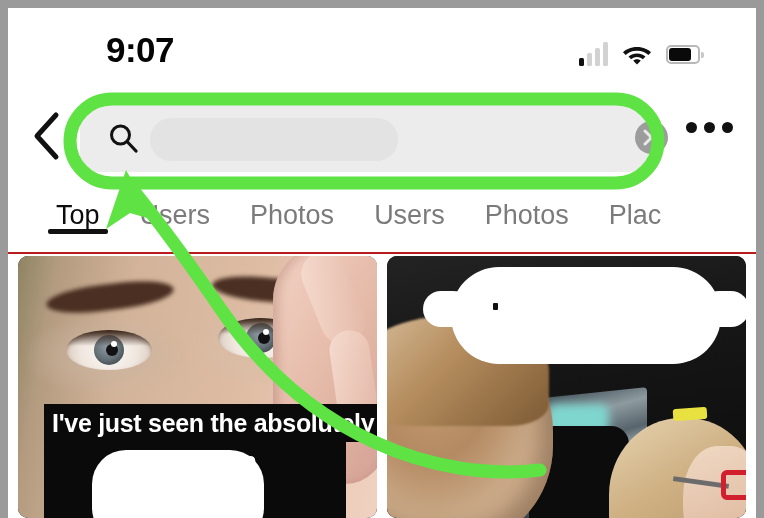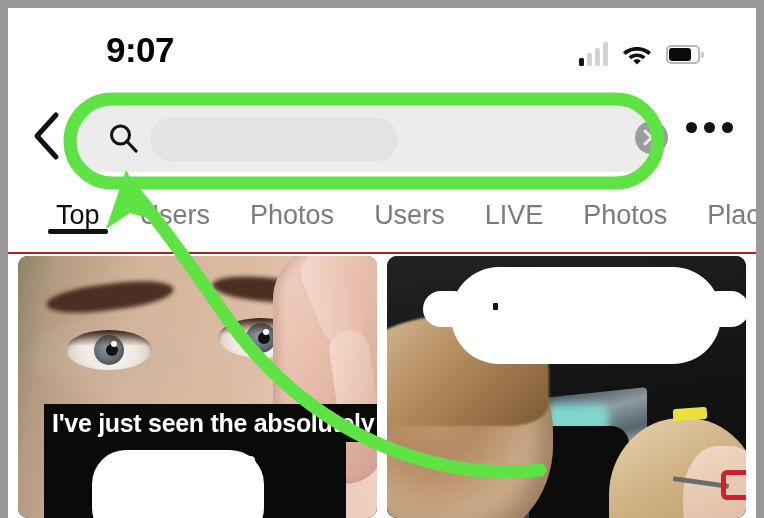--- a/index.html
+++ b/index.html
@@ -510,23 +510,20 @@
           <span class="tab-underline"></span>
         </div>
         <div class="tab">
           <span>Users</span>
         </div>
         <div class="tab">
           <span>Photos</span>
         </div>
         <div class="tab">
           <span>Users</span>
-        </div>
-        <div class="tab">
-          <span>LIVE</span>
         </div>
         <div class="tab">
           <span>Photos</span>
         </div>
         <div class="tab">
           <span>Plac</span>
         </div>
       </div>
     </div>
 

